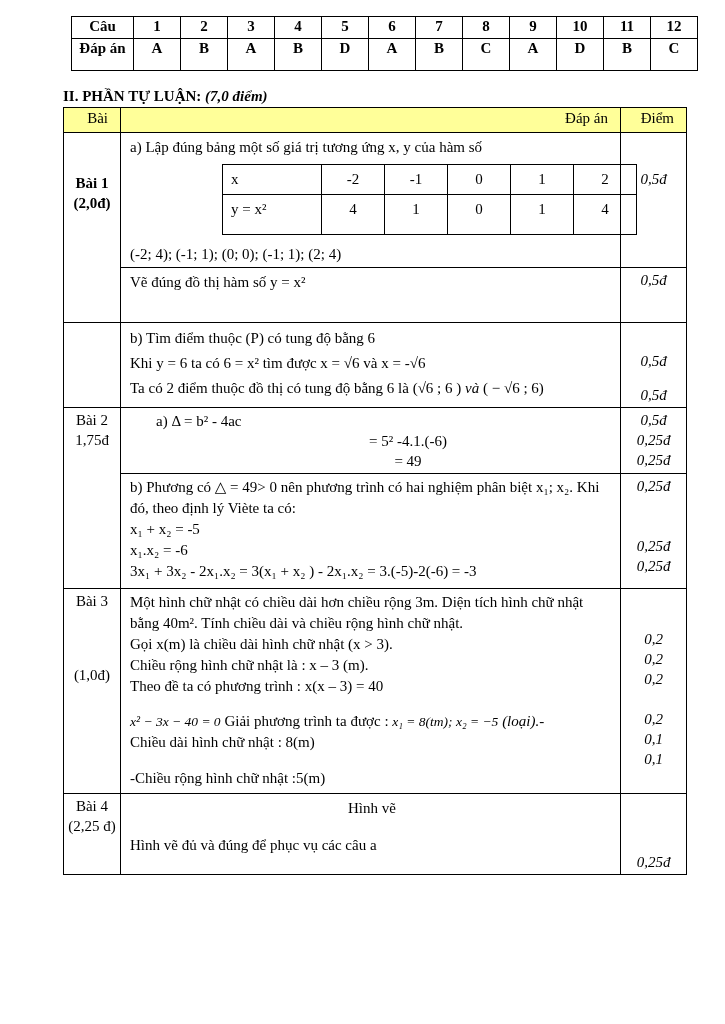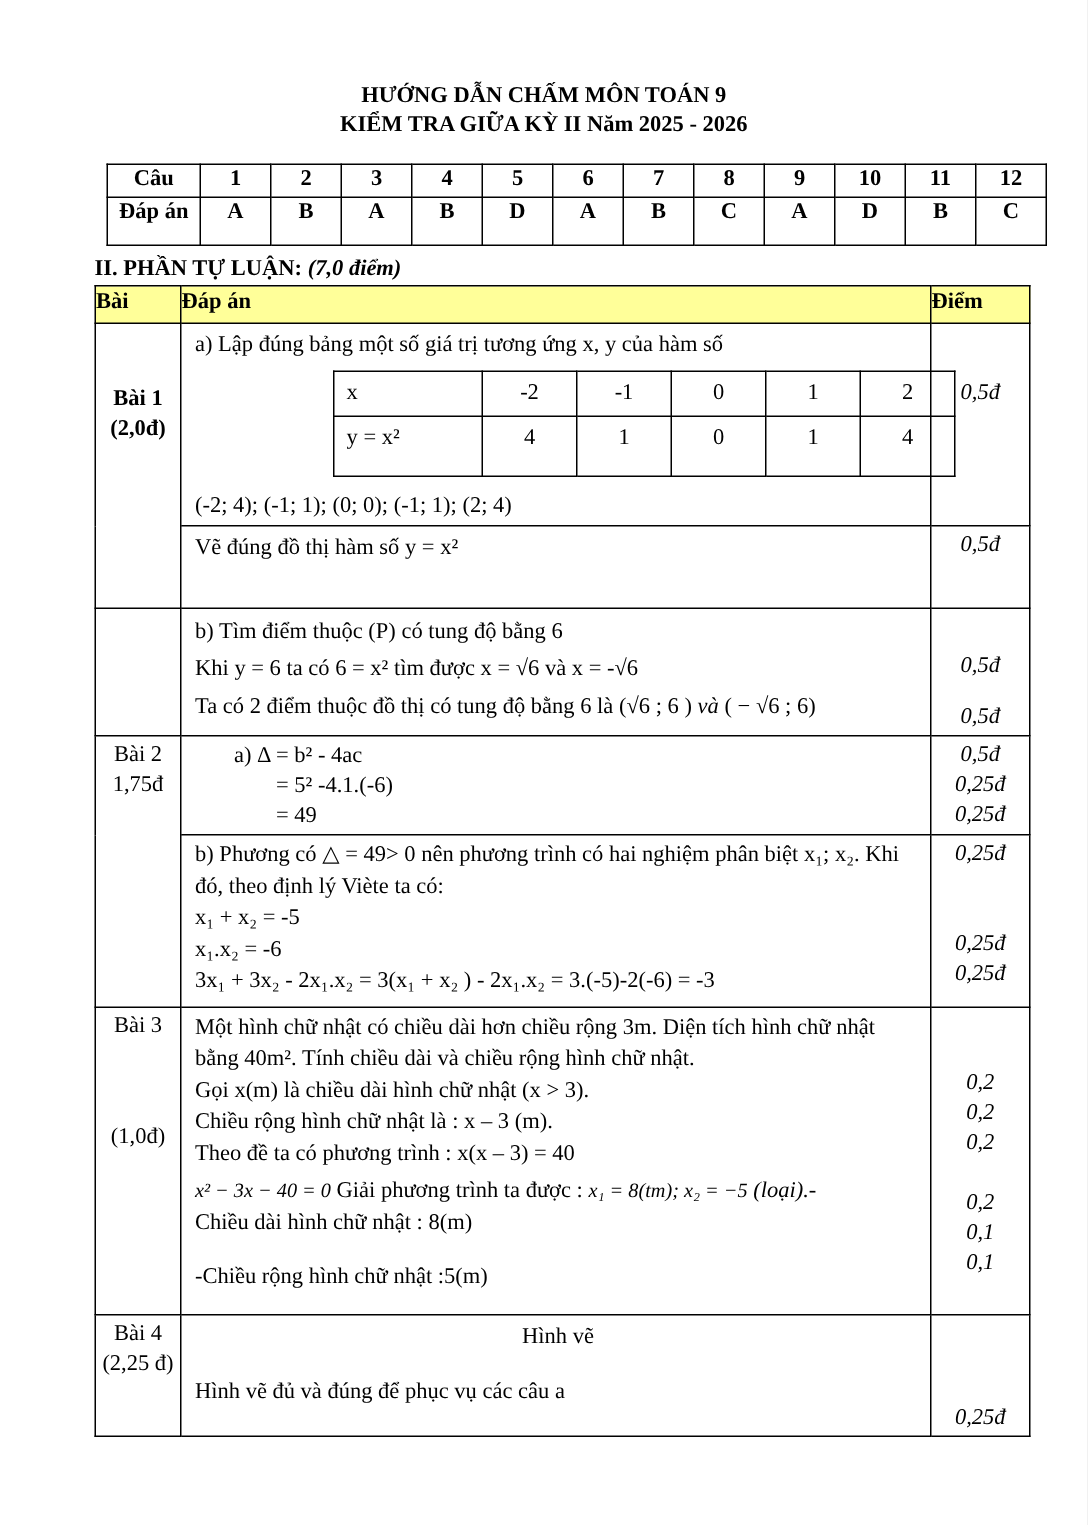--- a/index.html
+++ b/index.html
@@ -4,40 +4,40 @@
 <style>
   html,body { margin:0; padding:0; background:#e8e8e8; }
   .page {
     position:relative; width:725px; height:1024px; margin:0 auto;
     background:#ffffff; color:#000;
     font-family:"Liberation Serif", serif; font-size:15px;
     overflow:hidden; box-sizing:border-box;
   }
   .doc-title { padding-top:55px; text-align:center; font-weight:bold; line-height:19px; font-size:15px; }
   .sec-heading { margin:21px 0 0 63px; font-size:15px; }
-  .sec-heading.second { margin-top:7px; }
+  .sec-heading.second { margin-top:17px; }
   .sec-label { font-weight:bold; }
   .sec-points { font-weight:bold; font-style:italic; }
   .sec-note { font-style:italic; }
 
   table { border-collapse:collapse; table-layout:fixed; }
   td { border:1px solid #000; vertical-align:top; }
 
   .mc-table { margin:16px 0 0 71px; }
   .mc-table td { text-align:center; font-weight:bold; padding:1px 0; }
   .mc-table .lbl-col { width:61px; }
   .mc-table .q-col { width:46px; }
   .mc-row1 { height:22px; }
   .mc-row2 { height:32px; }
 
   .ans-table { margin:2px 0 0 63px; width:623px; }
   .col-bai { width:57px; }
   .col-dapan { width:500px; }
   .col-diem { width:66px; }
-  .hdr td { background:#FFFF99; font-weight:bold; text-align:left; height:20px; padding:2px 0; }
+  .hdr td { background:#FFFF99; font-weight:normal; text-align:right; height:20px; padding:2px 12px; }
   .bai-cell { text-align:center; padding-top:2px; line-height:20px; }
   .bai-cell.bold { font-weight:bold; }
   .dapan-cell { padding:3px 6px 2px 9px; line-height:22px; }
   .diem-cell { text-align:center; font-style:italic; padding:2px 1px; line-height:20px; }
 
   .r-b1a { height:131px; }
   .r-b1g { height:55px; }
   .r-b1b { height:80px; }
   .r-b2a { height:58px; }
   .r-b2b { height:115px; }
@@ -55,41 +55,37 @@
   .pt-pad36 { padding-top:36px; }
   .pt-b1b1 { margin-top:26px; }
   .pt-b1b2 { margin-top:14px; }
   .pt-gap40 { margin-top:40px; }
   .pt-pad40 { padding-top:40px; }
   .pt-gap20 { margin-top:20px; }
   .pt-pad58 { padding-top:58px; }
   .b1b-lines { line-height:25px; }
   .b2a-lines { line-height:20px; }
   .ind26 { margin-left:26px; }
-  .ind44 { margin-left:54px; }
+  .ind44 { margin-left:72px;text-align:center; }
   .ind4  { margin-left:0; }
   .b2b-lines { line-height:21px; }
   .b3-lines { line-height:21px; }
   .math-it { font-style:italic; font-size:13.5px; }
   .it { font-style:italic; }
-  .math-line { margin-top:3px; }
+  .math-line { margin-top:14px; }
   .last-gap { margin-top:15px; }
   .center-line { text-align:center; }
   .label-gap54 { margin-top:54px; }
   .b1-label { padding-top:40px; }
 </style>
 </head>
 <body>
 
 <div class="page">
 
-  <div class="doc-title">
-    <div>HƯỚNG DẪN CHẤM MÔN TOÁN 9</div>
-    <div>KIỂM TRA GIỮA KỲ II Năm 2025 - 2026</div>
-  </div>
 
 
   <table class="mc-table">
     <tbody>
         <tr class="mc-row1">
       <td class="lbl-col">Câu</td>
       <td class="q-col">1</td>
       <td class="q-col">2</td>
       <td class="q-col">3</td>
       <td class="q-col">4</td>

